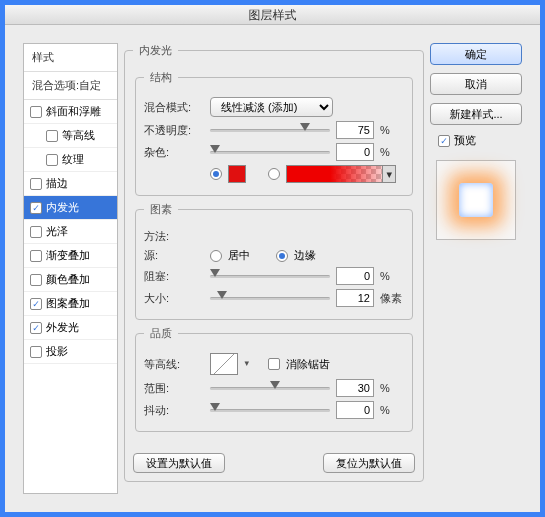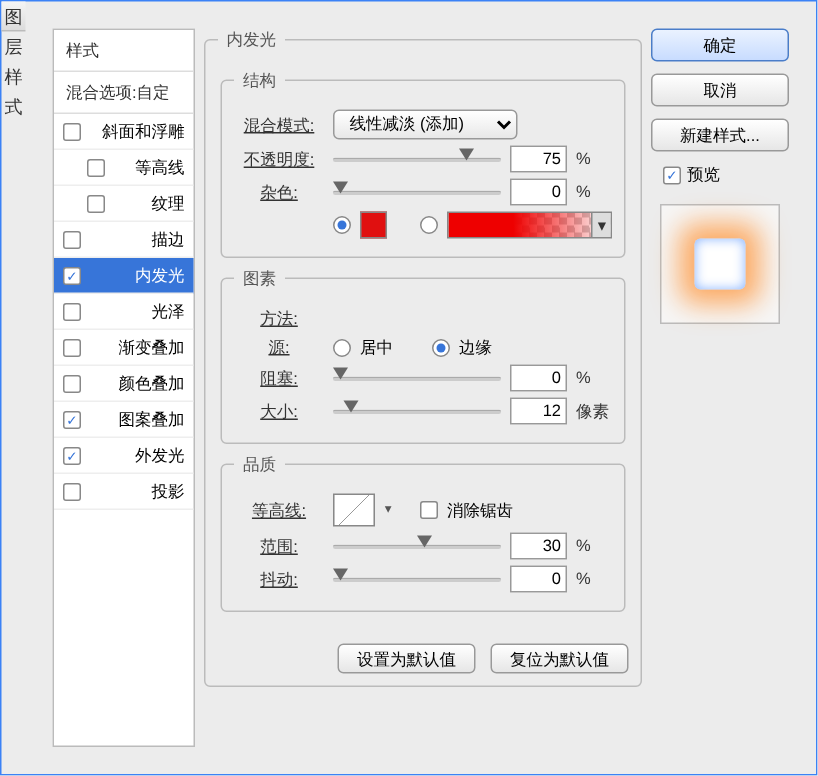--- a/index.html
+++ b/index.html
@@ -1,54 +1,54 @@
 <!DOCTYPE html>
 <html><head>
 <meta charset="utf-8">
 <style>
 * { box-sizing: border-box; margin: 0; padding: 0; font-family: "Helvetica Neue", Arial, sans-serif; font-size: 11px; }
 body { background: #e8e8e8; width: 545px; height: 517px; }
-.dialog { width: 545px; height: 517px; background: #ececec; border: 1px solid #3b82f6; display: flex; }
+.dialog { width: 545px; height: 517px; background: #ececec; border: 5px solid #3b82f6; display: flex; flex-direction: column; }
 .titlebar { height: 20px; background: linear-gradient(#f5f5f5, #dcdcdc); border-bottom: 1px solid #bbb; text-align: center; line-height: 20px; font-size: 12px; color: #333; }
 .body { flex: 1; display: flex; padding: 18px; gap: 6px; }
 .left { width: 95px; border: 1px solid #bbb; background: #fff; display: flex; flex-direction: column; }
 .left-header { padding: 6px 8px; border-bottom: 1px solid #ddd; color: #333; }
 .left-sub { padding: 6px 8px; border-bottom: 1px solid #ddd; color: #333; }
-.style-item { display: flex; align-items: center; padding: 4px 6px; border-bottom: 1px solid #eee; gap: 4px; cursor: default; justify-content: space-between; }
+.style-item { display: flex; align-items: center; padding: 4px 6px; border-bottom: 1px solid #eee; gap: 4px; cursor: default; }
 .style-item.selected { background: #3775d9; color: #fff; }
 .style-item.indent { padding-left: 22px; }
 .cb { width: 12px; height: 12px; background: #fff; border: 1px solid #888; border-radius: 2px; display: inline-flex; align-items: center; justify-content: center; font-size: 9px; color: #3775d9; }
 .cb.checked::after { content: "✓"; }
 .middle { flex: 1; display: flex; flex-direction: column; }
 fieldset { border: 1px solid #bbb; border-radius: 4px; margin-bottom: 6px; padding: 8px; background: #ececec; }
 fieldset.inner { margin: 4px 2px 6px; }
 legend { padding: 0 6px; color: #555; font-size: 11px; }
 .row { display: flex; align-items: center; margin: 4px 0; gap: 6px; }
-.lbl { width: 60px; text-align: center; color: #333; text-decoration: underline; }
+.lbl { width: 60px; text-align: left; color: #333; }
 select { height: 20px; border: 1px solid #999; border-radius: 4px; background: linear-gradient(#fff,#e8e8e8); padding: 0 18px 0 6px; }
 .slider { flex: 1; height: 14px; position: relative; }
 .slider-track { position: absolute; top: 6px; left: 0; right: 0; height: 3px; background: #ccc; border-radius: 2px; border-top: 1px solid #aaa; }
 .slider-thumb { position: absolute; top: 0; width: 0; height: 0; border-left: 5px solid transparent; border-right: 5px solid transparent; border-top: 8px solid #666; }
 .numbox { width: 38px; height: 18px; border: 1px solid #999; background: #fff; text-align: right; padding: 0 3px; line-height: 16px; }
 .unit { width: 24px; color: #333; }
 .radio { width: 12px; height: 12px; border: 1px solid #888; border-radius: 50%; background: #fff; display: inline-flex; align-items: center; justify-content: center; }
 .radio.checked::after { content: ""; width: 6px; height: 6px; background: #3775d9; border-radius: 50%; }
 .color-sw { width: 18px; height: 18px; border: 1px solid #888; }
 .gradient-sw { width: 110px; height: 18px; border: 1px solid #888; background: linear-gradient(90deg, #e00 0%, #e00 40%, rgba(238,0,0,0) 100%), repeating-conic-gradient(#ccc 0% 25%, #fff 0% 50%) 50%/10px 10px; display: inline-flex; align-items: center; }
 .grad-arrow { margin-left: auto; padding: 0 3px; color: #333; background: #ddd; border-left: 1px solid #888; height: 100%; display: flex; align-items: center; }
 .contour-sw { width: 28px; height: 22px; border: 1px solid #888; background: linear-gradient(135deg,#fff 49%, #999 50%, #fff 51%); position: relative; }
 .contour-sw::after { content: "▾"; position: absolute; right: -12px; top: 4px; font-size: 9px; color: #555; }
 .btn { height: 20px; padding: 0 12px; background: linear-gradient(#fff,#e6e6e6); border: 1px solid #999; border-radius: 4px; cursor: default; }
 .btn.primary { border-color: #4a7dc9; background: linear-gradient(#eaf2ff,#c8dcff); }
 .right { width: 92px; display: flex; flex-direction: column; gap: 8px; align-items: stretch; }
 .right .btn { height: 22px; }
 .preview-cb { display: flex; align-items: center; gap: 4px; padding-left: 8px; }
 .preview-box { width: 80px; height: 80px; margin: 4px auto; border: 1px solid #bbb; background: #f6f6f6; display: flex; align-items: center; justify-content: center; }
 .preview-inner { width: 34px; height: 34px; border-radius: 4px; background: #fff; box-shadow: 0 0 18px 10px rgba(255,140,40,0.7), inset 0 0 8px rgba(120,170,255,0.9); }
-.btn-row { display: flex; gap: 10px; justify-content: flex-end; margin-top: 21px; }
+.btn-row { display: flex; gap: 10px; justify-content: space-between; margin-top: 21px; }
 </style>
 </head>
 <body>
 
 <div class="dialog">
   <div class="titlebar">图层样式</div>
   <div class="body">
 
     <div class="left">
       <div class="left-header">样式</div>

